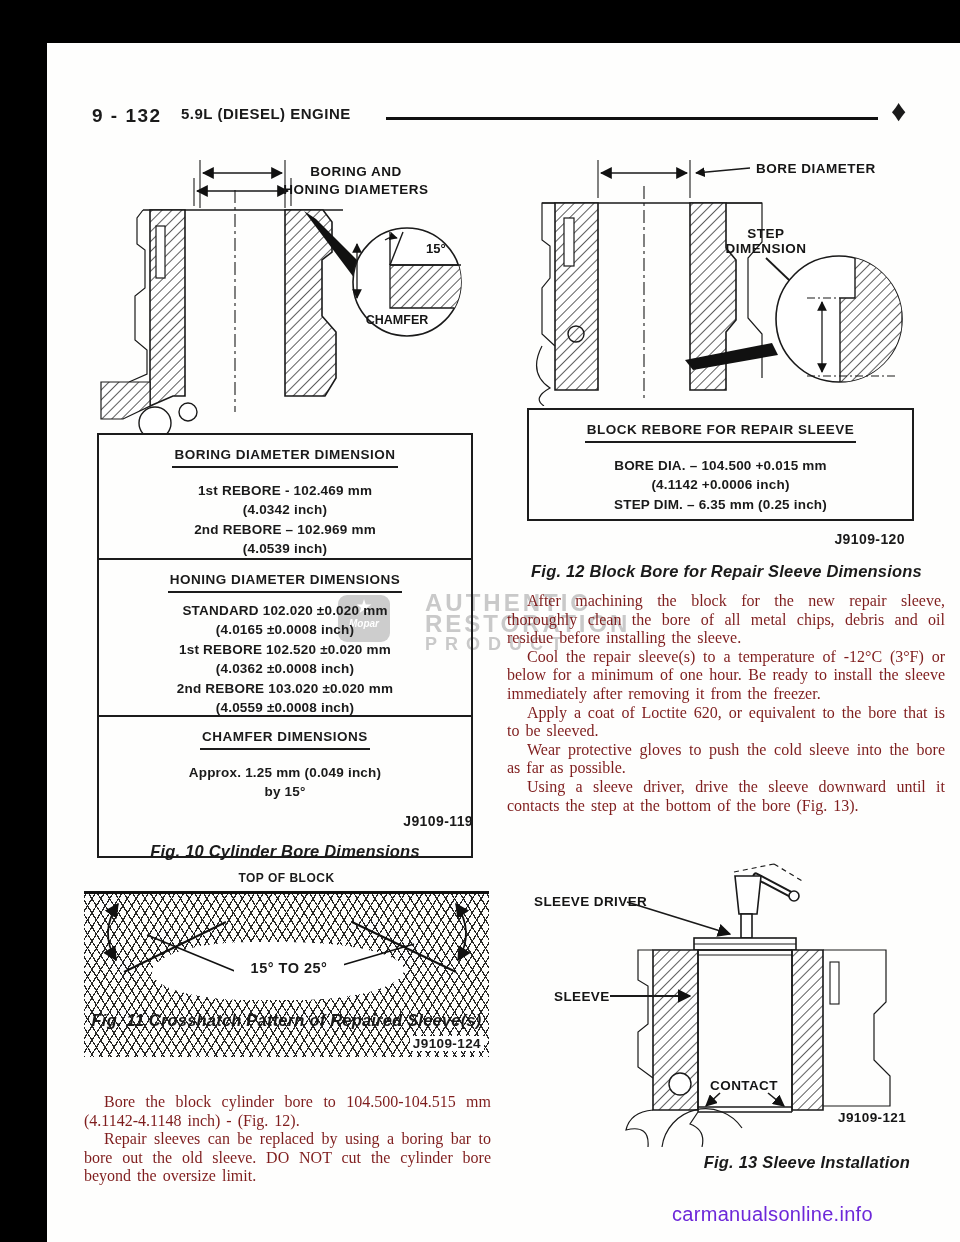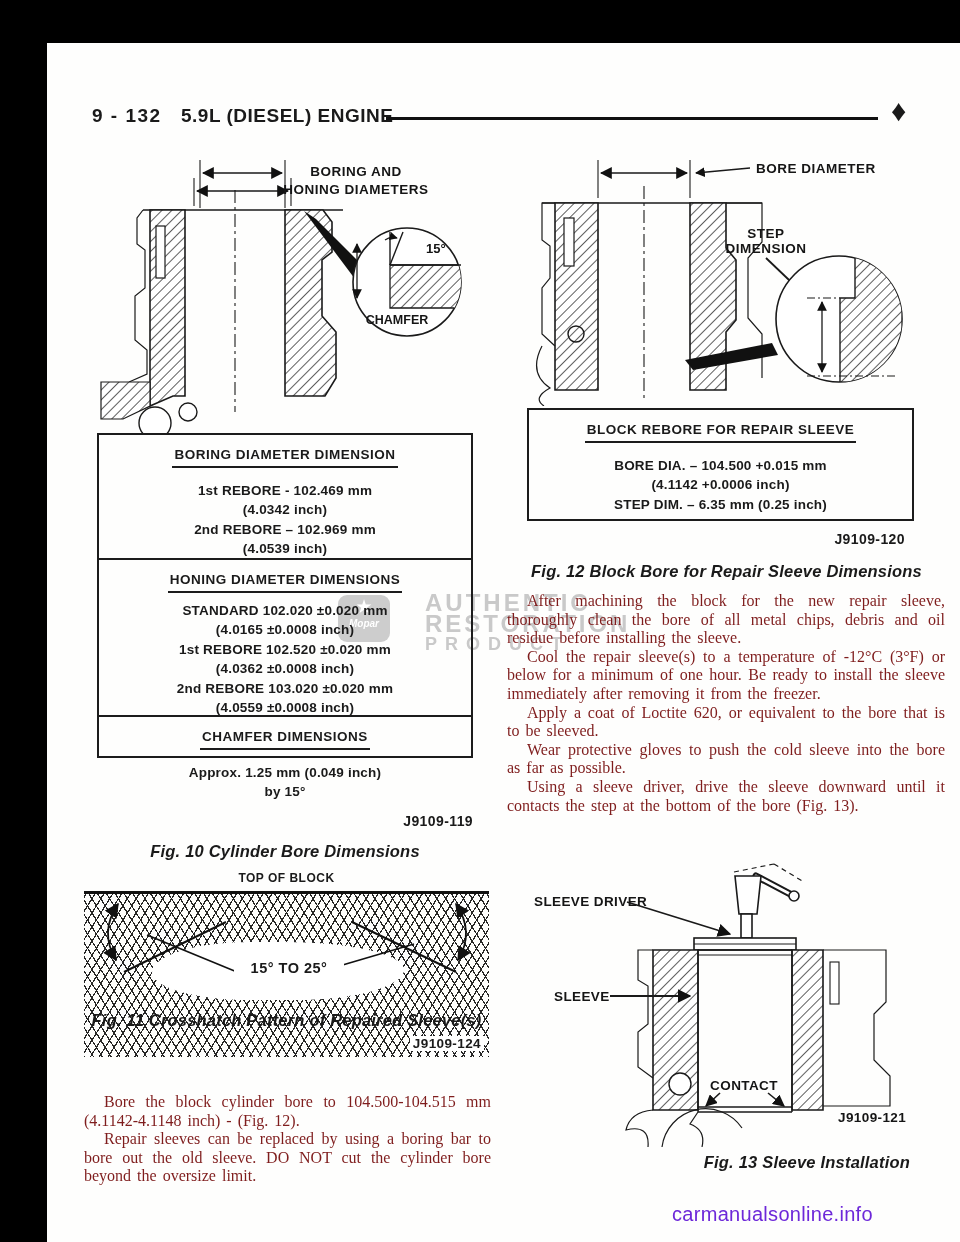--- a/index.html
+++ b/index.html
@@ -6,21 +6,21 @@
   html,body { background:#6b6b6b; }
   .page {
     position:relative; width:960px; height:1242px; margin:0 auto;
     background:#fefefd; overflow:hidden;
     font-family:"Liberation Sans", sans-serif; color:#1a1a1a;
   }
   .bar-top { position:absolute; left:0; top:0; width:960px; height:43px; background:#000; }
   .bar-left { position:absolute; left:0; top:0; width:47px; height:1242px; background:#000; }
 
   .hdr-num { position:absolute; left:92px; top:105px; font-size:19px; font-weight:bold; letter-spacing:1.5px; }
-  .hdr-title { position:absolute; left:181px; top:105px; font-size:19px; font-weight:bold; letter-spacing:0.5px; }
+  .hdr-title { position:absolute; left:181px; top:105px; font-size:15px; font-weight:bold; letter-spacing:0.5px; }
   .hdr-rule { position:absolute; left:386px; top:117px; width:492px; height:3px; background:#111; }
   .hdr-diamond { position:absolute; left:891px; top:96px; font-size:30px; line-height:30px; }
 
   .fig { position:absolute; }
   svg text { font-family:"Liberation Sans", sans-serif; font-weight:bold; fill:#151515; }
 
   .specbox {
     position:absolute; border:2px solid #1c1c1c; text-align:center;
     font-size:13.5px; font-weight:bold; line-height:19.5px; letter-spacing:0.2px;
   }
@@ -124,21 +124,21 @@
       <line x1="305" y1="117" x2="318" y2="84" stroke-width="1.4"></line>
       <path d="M300,92 Q305,88 312,90" stroke-width="1.1" marker-end="url(#ah10)"></path>
       <line x1="272" y1="96" x2="272" y2="150" stroke-width="1.3" marker-start="url(#ah10)" marker-end="url(#ah10)"></line>
     </g>
     <text x="271" y="28" text-anchor="middle" font-size="13.5" letter-spacing="0.5">BORING AND</text>
     <text x="271" y="46" text-anchor="middle" font-size="13.5" letter-spacing="0.5">HONING DIAMETERS</text>
     <text x="341" y="105" font-size="13">15°</text>
     <text x="312" y="176" text-anchor="middle" font-size="12.5">CHAMFER</text>
   </svg>
 
-  <div class="specbox" style="left:97px; top:433px; width:376px; height:325px;">
+  <div class="specbox" style="left:97px; top:433px; width:376px; height:425px;">
     <div class="sec" style="height:123px;">
       <span class="spec-head">BORING DIAMETER DIMENSION</span>
       <div>1st REBORE - 102.469 mm</div>
       <div>(4.0342 inch)</div>
       <div>2nd REBORE – 102.969 mm</div>
       <div>(4.0539 inch)</div>
     </div>
     <div class="sec tight" style="height:157px;">
       <span class="spec-head">HONING DIAMETER DIMENSIONS</span>
       <div>STANDARD 102.020 ±0.020 mm</div>

